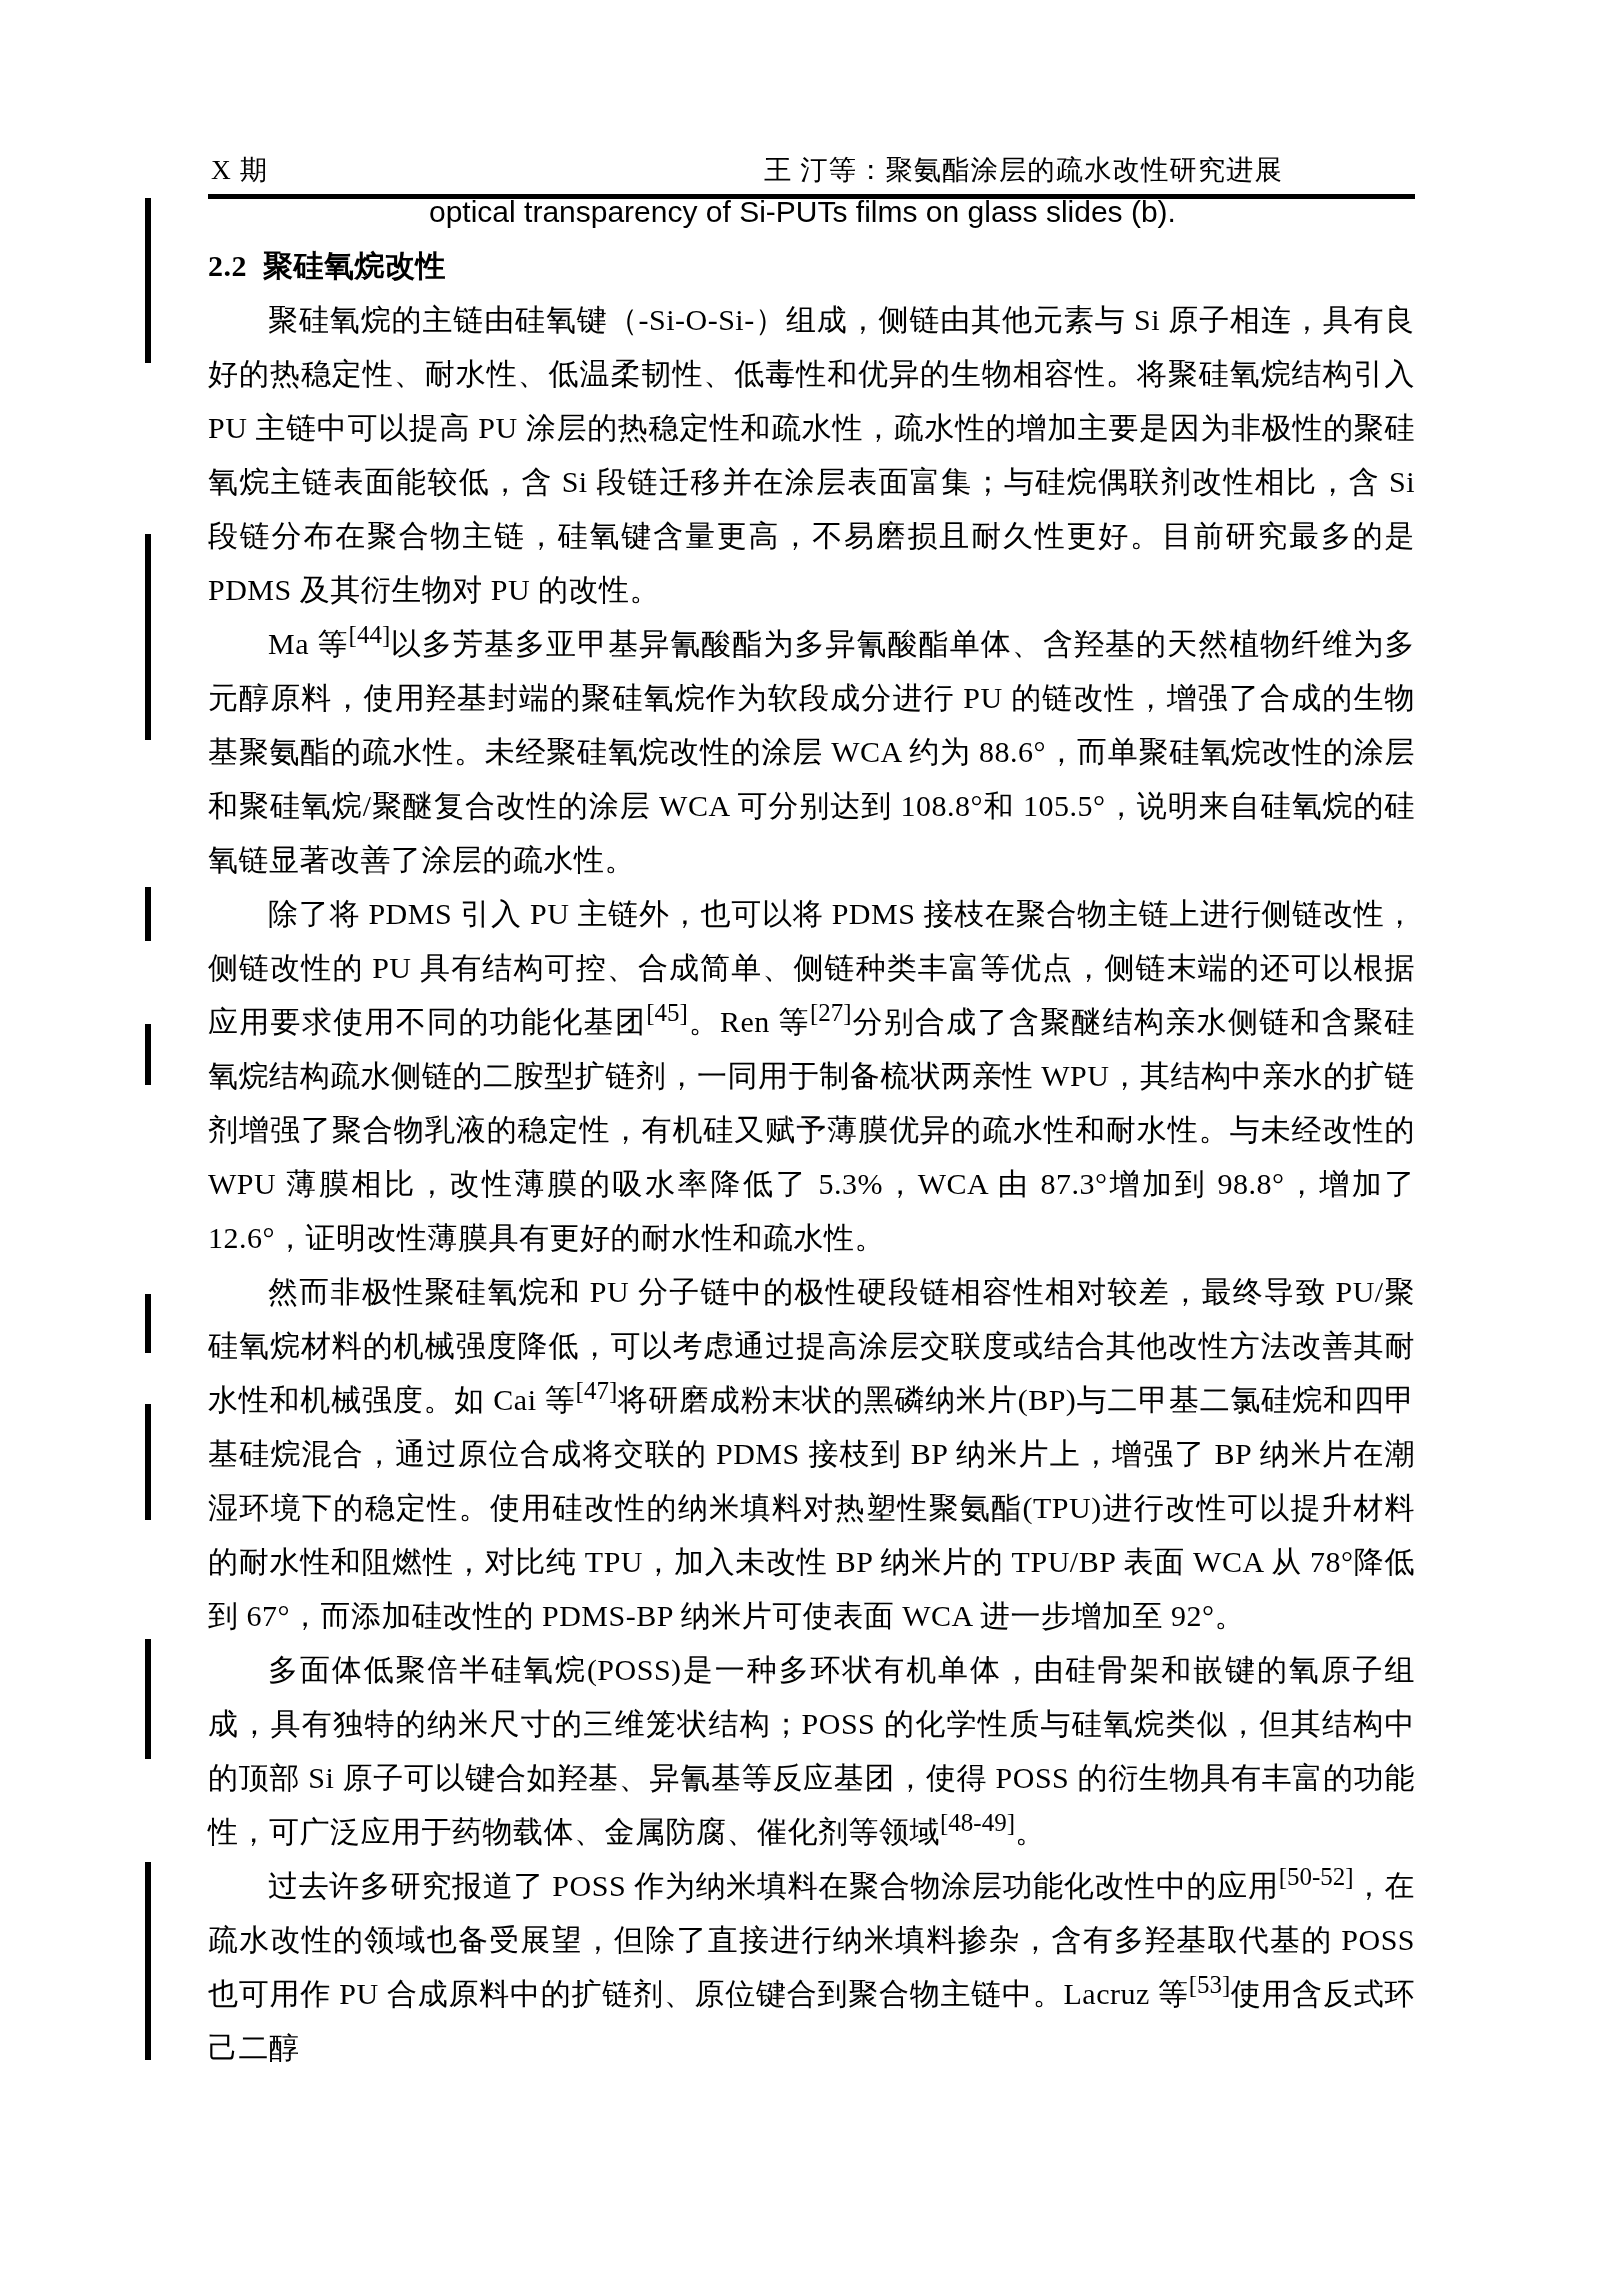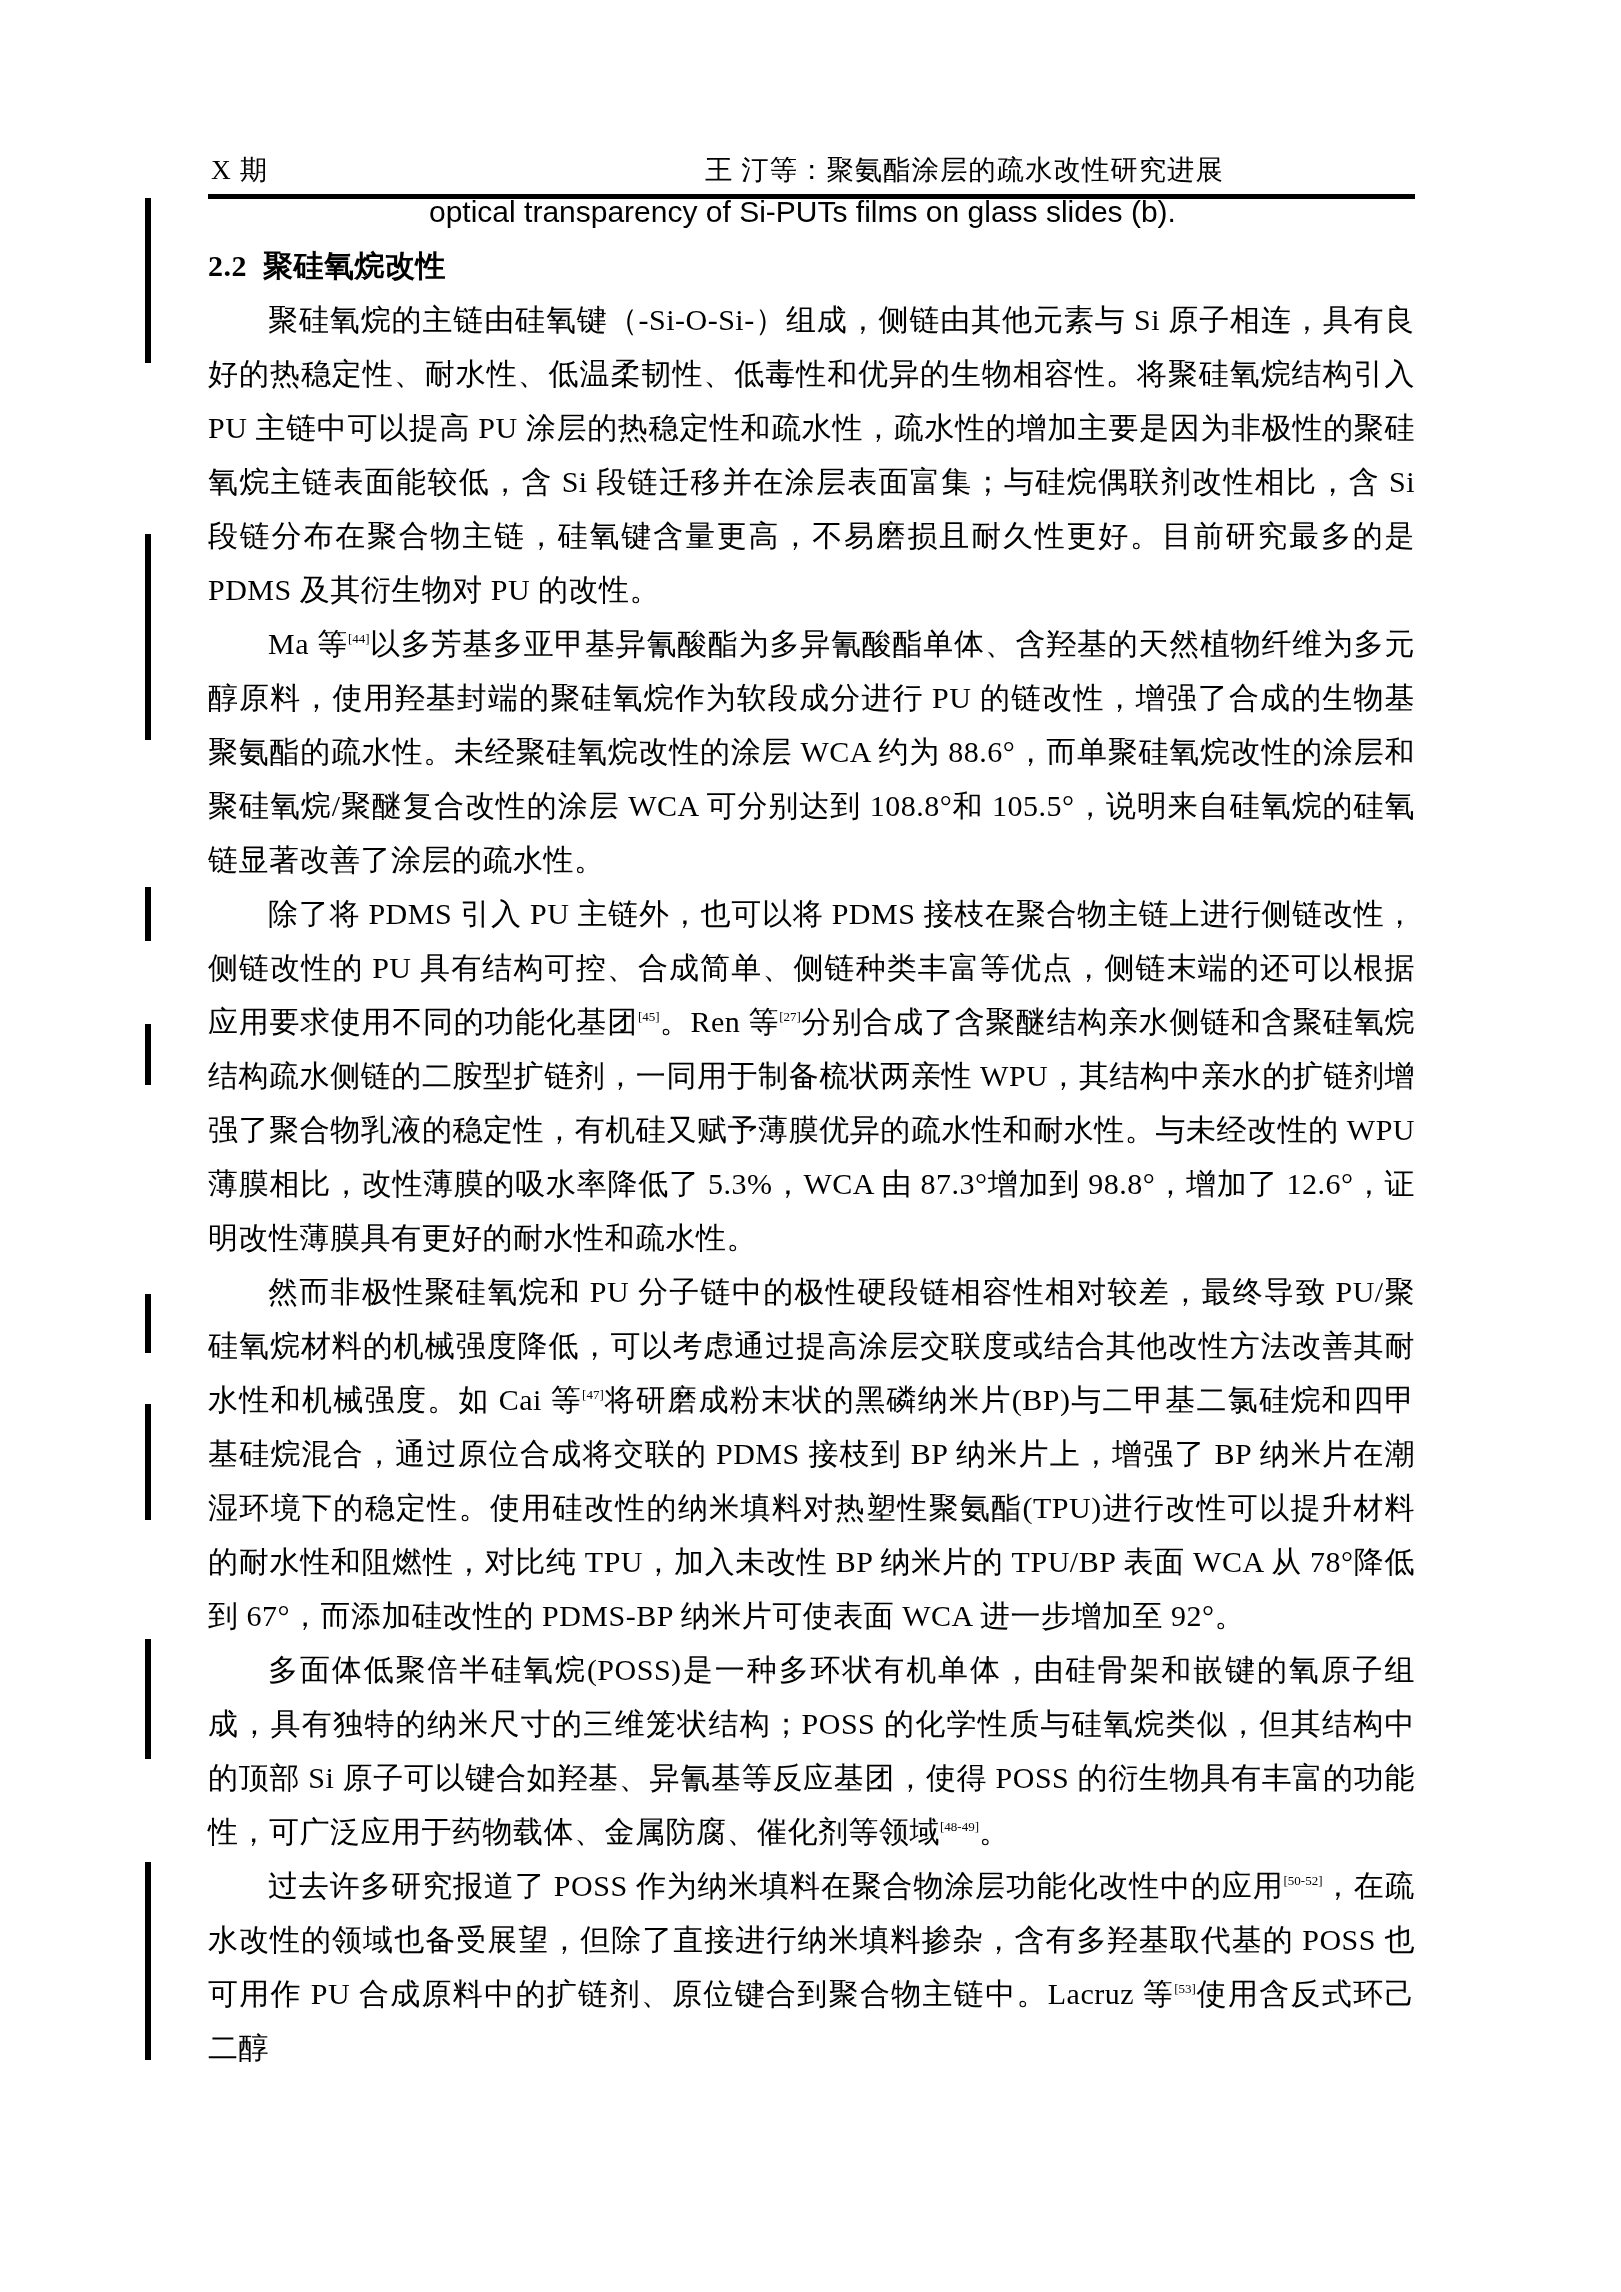--- a/index.html
+++ b/index.html
@@ -10,42 +10,42 @@
     background:#ffffff;
     color:#000;
     font-family:"Liberation Serif","DejaVu Serif",serif;
     overflow:hidden;
   }
   .hdr-issue{
     position:absolute;left:211px;top:152px;
     font-size:27.4px;letter-spacing:1px;
   }
   .hdr-title{
-    position:absolute;left:705px;top:152px;
+    position:absolute;left:764px;top:152px;
     font-size:27.4px;letter-spacing:1px;
   }
   .rule{
     position:absolute;left:208px;top:194px;
     width:1207px;height:4.9px;background:#000;
   }
   .content{
     position:absolute;left:208px;top:185px;width:1207px;
     font-size:30px;line-height:54px;letter-spacing:0.5px;
     text-align:justify;
   }
   .caption-line{
     font-family:"Liberation Sans","DejaVu Sans",sans-serif;
     font-size:30px;letter-spacing:0;
     margin:0 0 0 221px;text-align:left;
   }
   .sec-heading{
     font-weight:bold;white-space:pre;
   }
   .para{margin:0;text-indent:2em;}
-  sup.cite{font-size:13px;line-height:0;letter-spacing:0;}
+  sup.cite{font-size:25px;line-height:0;letter-spacing:0;}
   .cbar{position:absolute;left:145px;width:5.9px;background:#000;}
 </style>
 </head>
 <body>
 
 <div class="page">
 
   <span class="hdr-issue">X 期</span>
   <span class="hdr-title">王 汀等：聚氨酯涂层的疏水改性研究进展</span>
   <div class="rule"></div>

